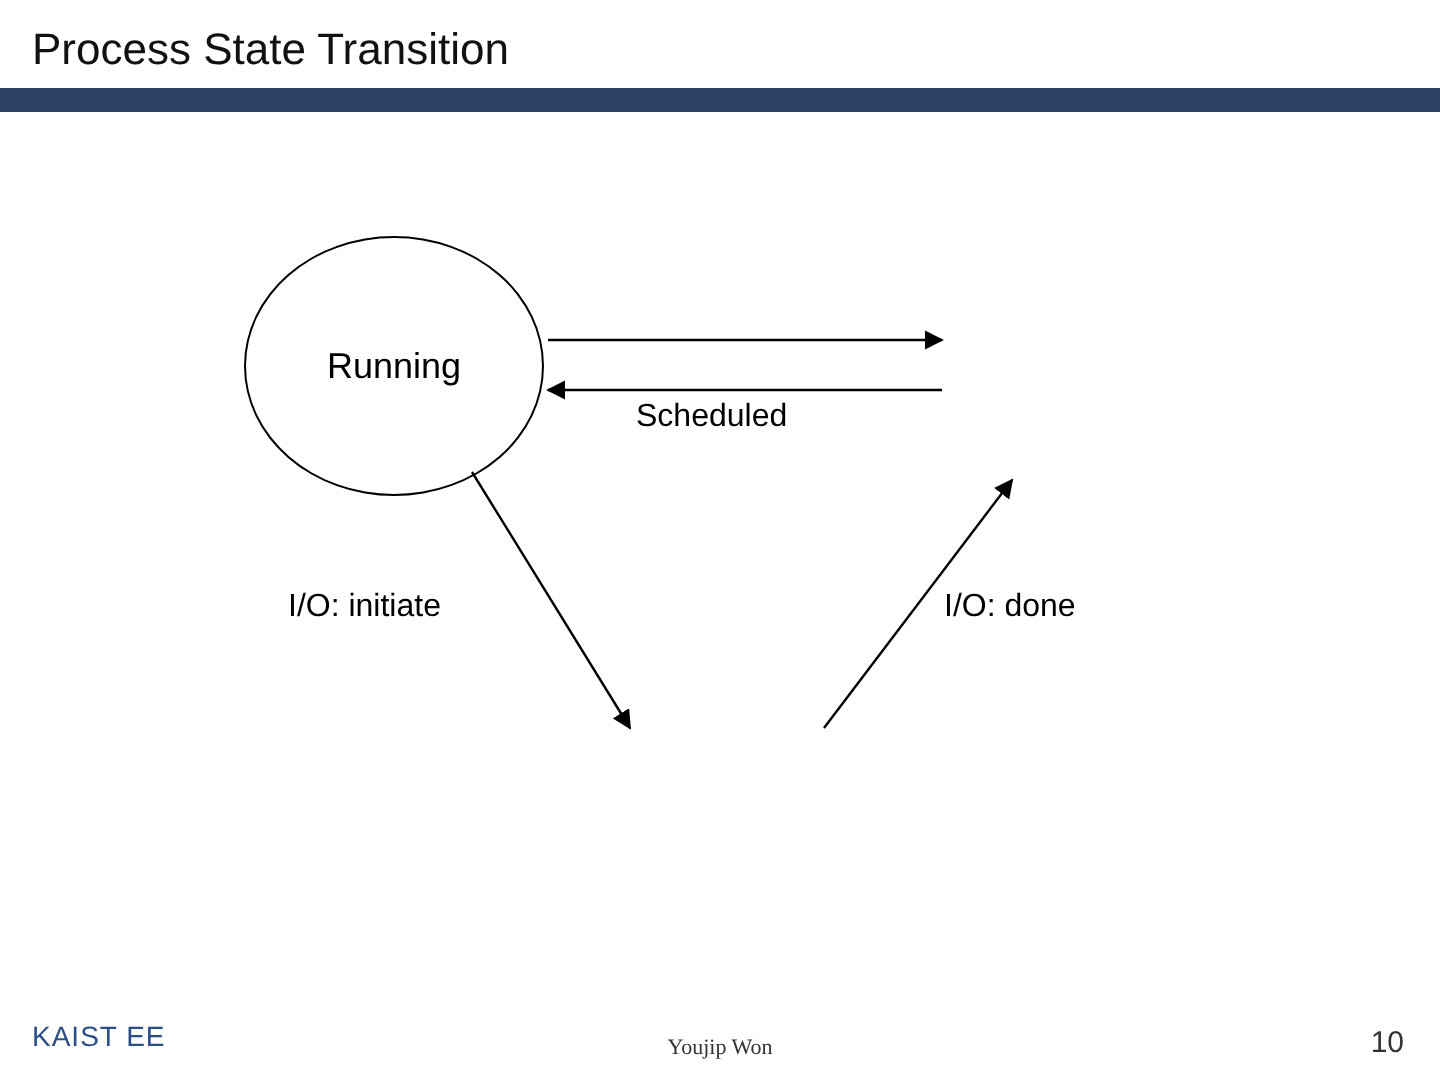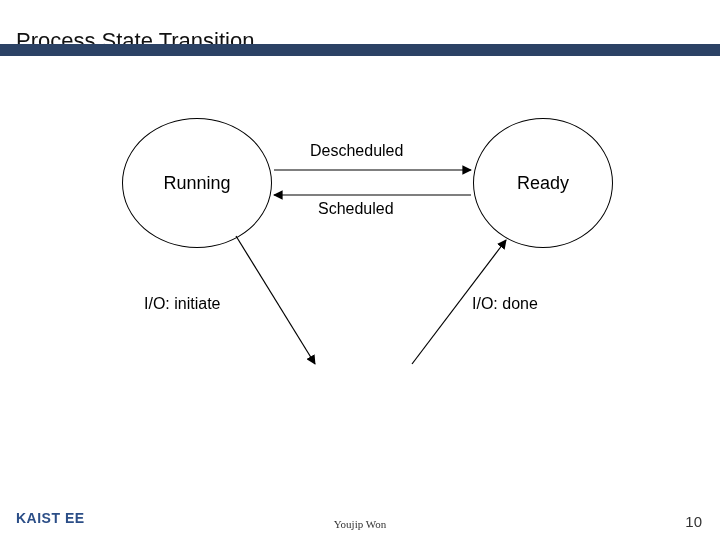--- a/index.html
+++ b/index.html
@@ -2,21 +2,21 @@
 <html><head>
 <meta charset="utf-8">
 <style>
   * { box-sizing: border-box; margin: 0; padding: 0; }
   html, body { width: 720px; height: 540px; font-family: Arial, Helvetica, sans-serif; background: #ffffff; position: relative; }
 
   .title-area {
     position: absolute; top: 0; left: 0; right: 0; height: 56px;
     padding: 12px 16px;
   }
-  .title-text { font-size: 22px; color: #111; margin-top: 16px; }
+  .title-text { font-size: 22px; color: #111; }
   .title-band {
     position: absolute; top: 44px; left: 0; right: 0; height: 12px;
     background: #2b4265;
   }
 
   .diagram {
     position: absolute; top: 68px; left: 0; right: 0; bottom: 28px;
   }
 
   .state {
@@ -41,21 +41,21 @@
   .lbl-iodone  { left: 472px; top: 227px; }
 
   .arrow-svg {
     position: absolute; top: 0; left: 0; width: 100%; height: 100%;
     overflow: visible;
   }
 
   .logo {
     position: absolute; left: 16px; bottom: 14px;
     font-family: "Arial Black", Arial, sans-serif;
-    font-weight: 700; letter-spacing: 0.5px;
+    font-weight: 400; letter-spacing: 0.5px;
     color: #2b4e87; font-size: 14px;
   }
 
   .footer-author {
     position: absolute; left: 0; right: 0; bottom: 10px;
     text-align: center; font-size: 11px; color: #333; font-family: Liberation Serif, serif;
   }
   .footer-page {
     position: absolute; right: 18px; bottom: 10px;
     font-size: 15px; color: #333;
@@ -83,25 +83,21 @@
     <line x1="471" y1="127" x2="274" y2="127" stroke="#000" stroke-width="1.2" marker-end="url(#ah)"></line>
 
     <line x1="236" y1="168" x2="315" y2="296" stroke="#000" stroke-width="1.2" marker-end="url(#ah)"></line>
 
     <line x1="412" y1="296" x2="506" y2="172" stroke="#000" stroke-width="1.2" marker-end="url(#ah)"></line>
   </svg>
 
   <div class="state running">
     <span>Running</span>
   </div>
-  <div class="state ready">
-    <span>Ready</span>
-  </div>
 
-  <div class="arrow-label lbl-desched">Descheduled</div>
   <div class="arrow-label lbl-sched">Scheduled</div>
   <div class="arrow-label lbl-ioinit">I/O: initiate</div>
   <div class="arrow-label lbl-iodone">I/O: done</div>
 
 </div>
 
 <div class="logo">
   <span>KAIST EE</span>
 </div>
 <div class="footer-author">Youjip Won</div>

